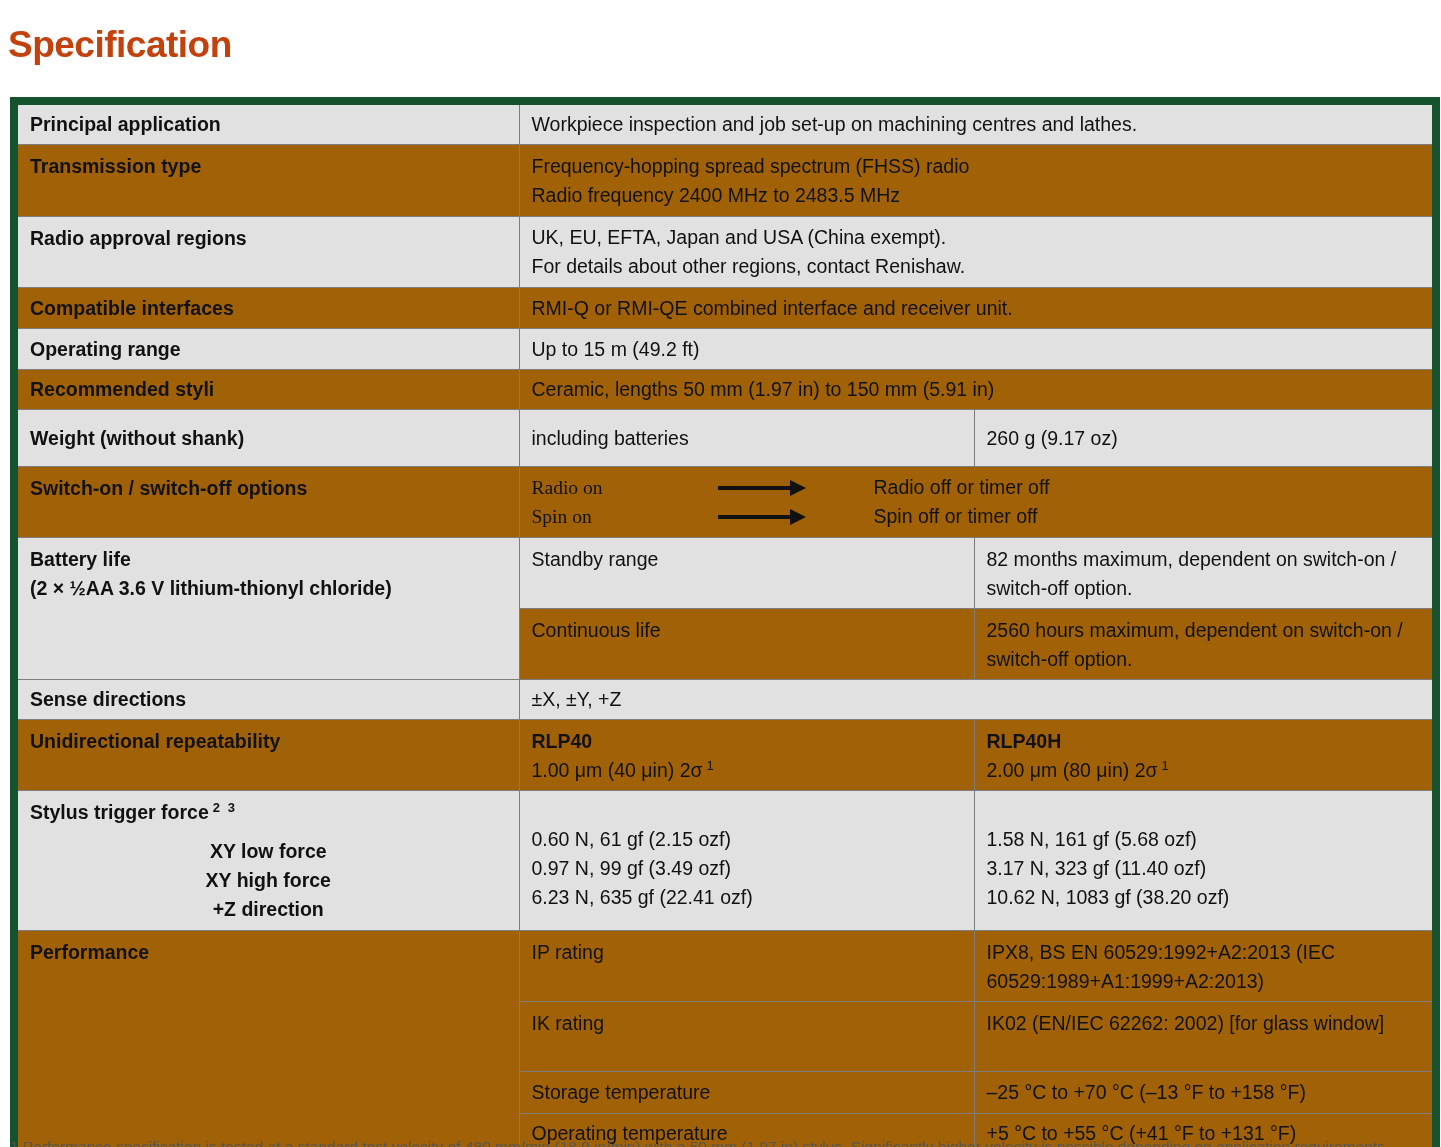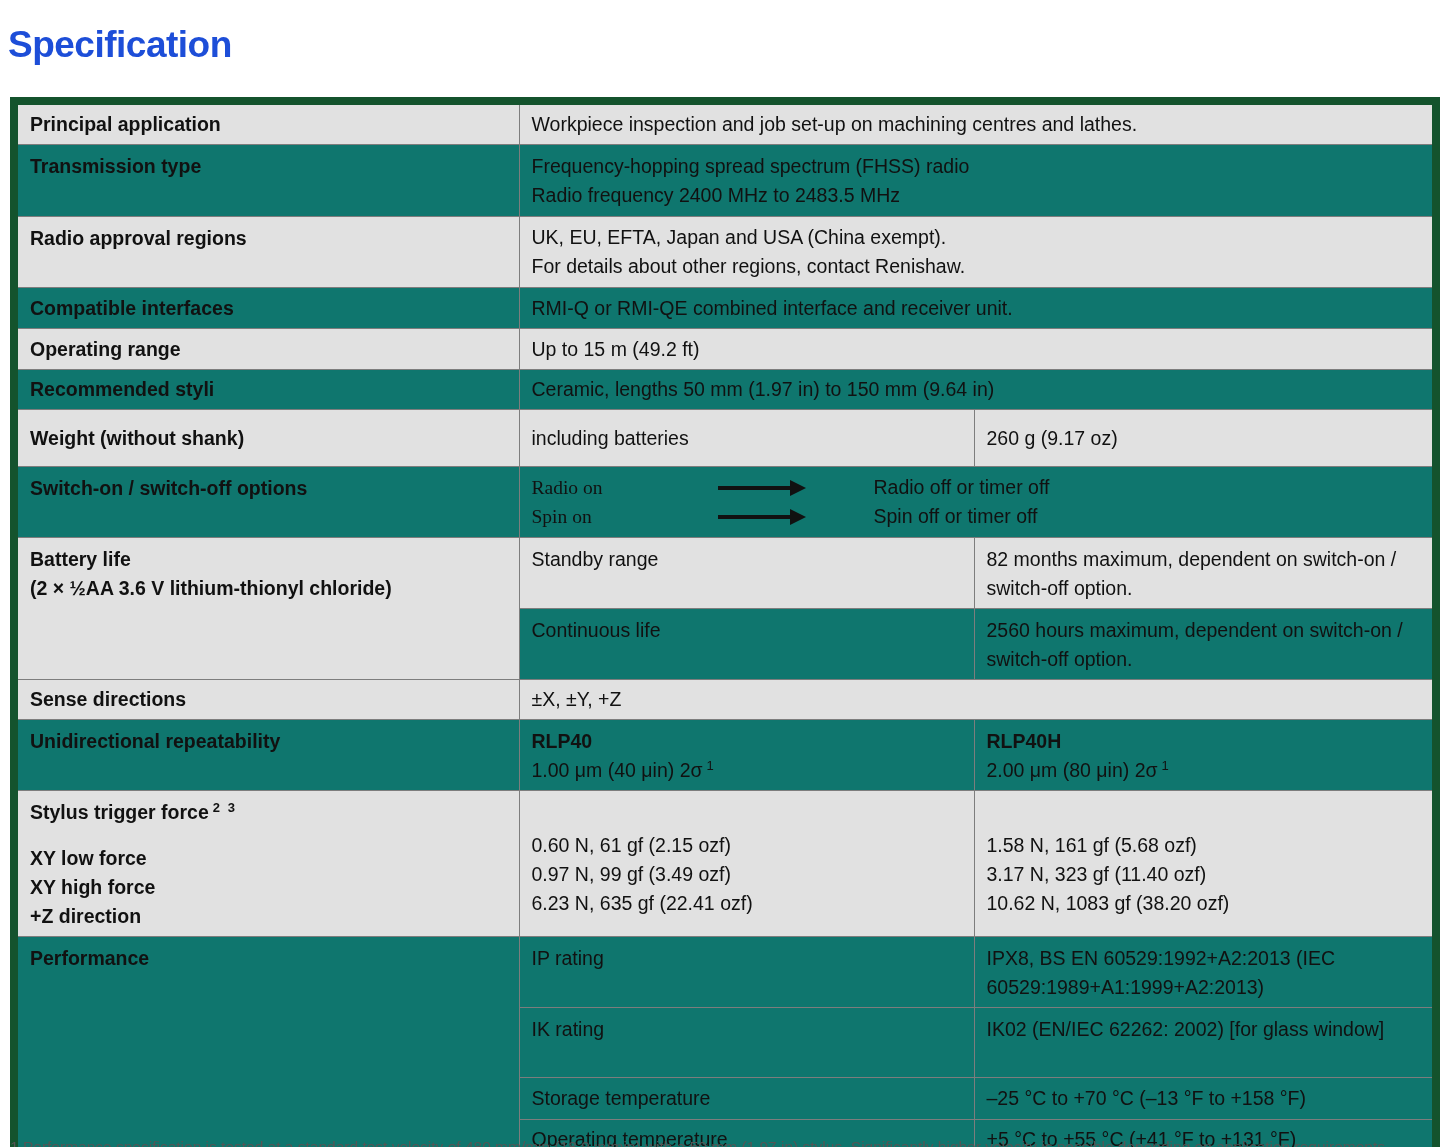--- a/index.html
+++ b/index.html
@@ -8,38 +8,38 @@
     width: 1441px; height: 1147px;
     background: #ffffff;
     font-family: "Liberation Sans", sans-serif;
     color: #111111;
     overflow: hidden;
   }
   .page { position: relative; width: 1441px; height: 1147px; }
   h1.page-title {
     position: absolute; left: 8px; top: 24px;
     margin: 0; font-size: 37px; font-weight: 700; letter-spacing: -0.5px;
-    color: #1d4ed8;
+    color: #c2410c;
   }
   table.spec {
     position: absolute; left: 10px; top: 97px;
     width: 1422px;
     border-collapse: collapse; table-layout: fixed;
     border: 8px solid #14532d;
   }
   col.c1 { width: 505px; }
   col.c2 { width: 455px; }
   col.c3 { width: 462px; }
   th, td {
     border: 1px solid #7d7d7d;
     font-size: 19.5px; line-height: 29px;
     padding: 5px 12px;
     text-align: left; vertical-align: middle;
     font-weight: 400;
-    background: #0f766e;
+    background: #a16207;
     overflow: hidden;
   }
   th { font-weight: 700; }
   tr.g th, tr.g td { background: #e1e1e1; }
   .vtop { vertical-align: top; padding-top: 7px; }
   .vbot { vertical-align: bottom; padding-bottom: 18px; }
   .b { font-weight: 700; }
   sup.fn {
     font-size: 13px; line-height: 0; vertical-align: super; margin-left: 4px;
     letter-spacing: 2px;
@@ -52,21 +52,21 @@
     content: ""; position: absolute; left: 0; top: 6.5px; width: 72px; height: 3.5px;
     background: #111111;
   }
   .arrow::after {
     content: ""; position: absolute; right: 0; top: 0;
     border-left: 16px solid #111111;
     border-top: 8px solid transparent;
     border-bottom: 8px solid transparent;
   }
   
-  .trigger-sublabels { margin-top: 17px; font-weight: 700; }
+  .trigger-sublabels { margin-top: 10px; font-weight: 700; text-align: center; }
   
   .footnote-clip {
     position: absolute; left: 10px; top: 1136px; width: 1422px; height: 11px;
     overflow: hidden; color: #555555;
   }
   .footnote-clip span {
     display: block; font-size: 15.5px; line-height: 21px; white-space: nowrap;
   }
 </style>
 </head>
@@ -110,21 +110,21 @@
         <td colspan="2">RMI-Q or RMI-QE combined interface and receiver unit.</td>
       </tr>
 
       <tr class="g" style="height:41px">
         <th>Operating range</th>
         <td colspan="2">Up to 15 m (49.2 ft)</td>
       </tr>
 
       <tr style="height:26px">
         <th>Recommended styli</th>
-        <td colspan="2">Ceramic, lengths 50 mm (1.97 in) to 150 mm (9.64 in)</td>
+        <td colspan="2">Ceramic, lengths 50 mm (1.97 in) to 150 mm (5.91 in)</td>
       </tr>
 
       <tr class="g" style="height:57px">
         <th>Weight (without shank)</th>
         <td>including batteries</td>
         <td>260 g (9.17 oz)</td>
       </tr>
 
       <tr style="height:71px">
         <th class="vtop">Switch-on / switch-off options</th>

